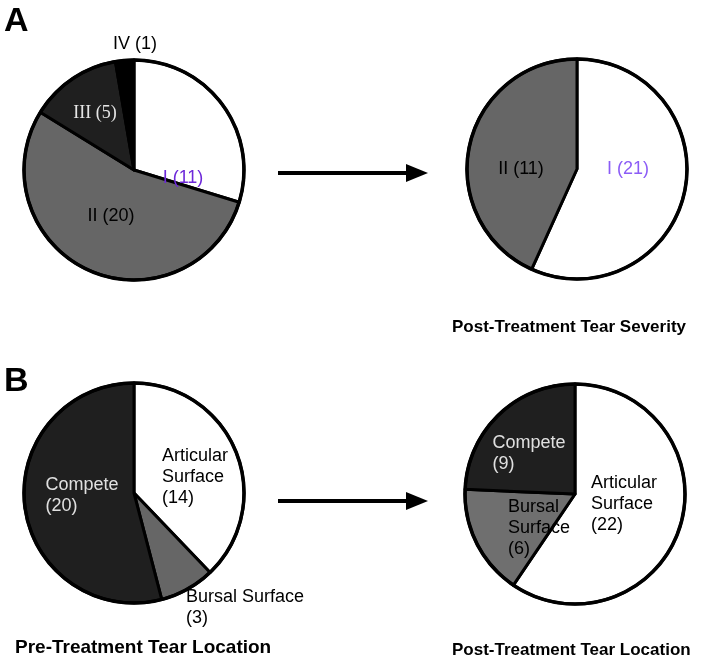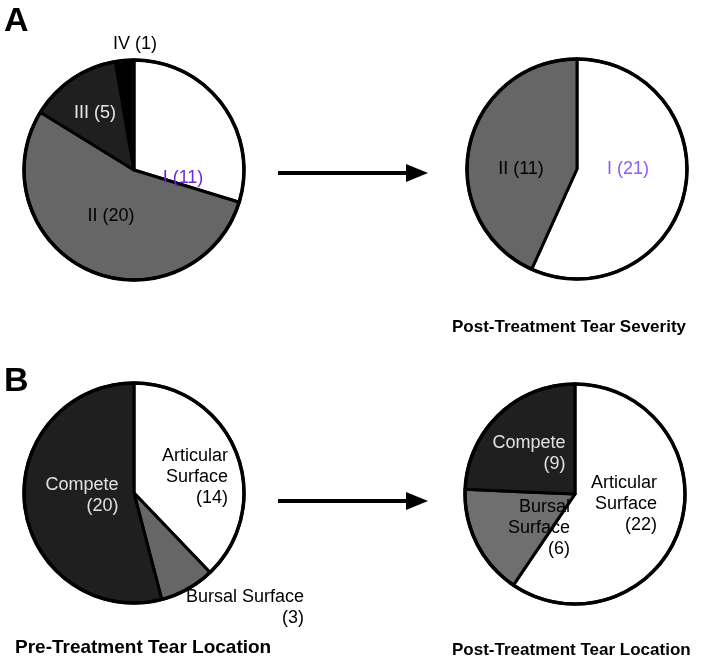--- a/index.html
+++ b/index.html
@@ -6,21 +6,21 @@
   body{font-family:"Liberation Sans",sans-serif;color:#000;}
   .figure{position:relative;width:708px;height:658px;background:#ffffff;overflow:hidden;}
   .panel-letter{position:absolute;font-size:34px;font-weight:bold;color:#000;}
   .pie{position:absolute;}
   .arrow{position:absolute;}
   .pie-label{
     position:absolute;
     transform:translate(-50%,-50%);
     font-size:18px;
     line-height:21px;
-    text-align:right;
+    text-align:left;
     white-space:pre-line;
     color:#000;
   }
   .pie-title{position:absolute;font-weight:bold;color:#000;white-space:nowrap;}
   .t19{font-size:19px;}
   .t17{font-size:17px;}
 </style>
 </head>
 <body>
 
@@ -58,21 +58,21 @@
     <line x1="2" y1="13" x2="134" y2="13" stroke="#000" stroke-width="4"></line>
     <polygon points="130,4 130,22 152,13" fill="#000"></polygon>
   </svg>
   <svg class="arrow" style="left:276px;top:488px" width="154" height="26" viewBox="0 0 154 26">
     <line x1="2" y1="13" x2="134" y2="13" stroke="#000" stroke-width="4"></line>
     <polygon points="130,4 130,22 152,13" fill="#000"></polygon>
   </svg>
 
   <div class="pie-label" style="left: 183px; top: 136px; color: #6d28d9; margin-top: 41px;">I (11)</div>
   <div class="pie-label" style="left: 111px; top: 215px; color: rgb(0, 0, 0);">II (20)</div>
-  <div class="pie-label" style="left: 95px; top: 112px; color: rgb(230, 230, 230);">III (5)</div>
+  <div class="pie-label" style="left: 95px; top: 112px; color: rgb(230, 230, 230); font-family: Liberation Serif, serif;">III (5)</div>
   <div class="pie-label" style="left: 135px; top: 43px; color: rgb(0, 0, 0);">IV (1)</div>
 
   <div class="pie-label" style="left: 628px; top: 168px; color: #8b5cf6;">I (21)</div>
   <div class="pie-label" style="left: 521px; top: 168px; color: rgb(0, 0, 0);">II (11)</div>
 
   <div class="pie-label" style="left: 195px; top: 476px; color: rgb(0, 0, 0);">Articular
 Surface
 (14)</div>
   <div class="pie-label" style="left: 245px; top: 607px; color: rgb(0, 0, 0);">Bursal Surface
 (3)</div>

